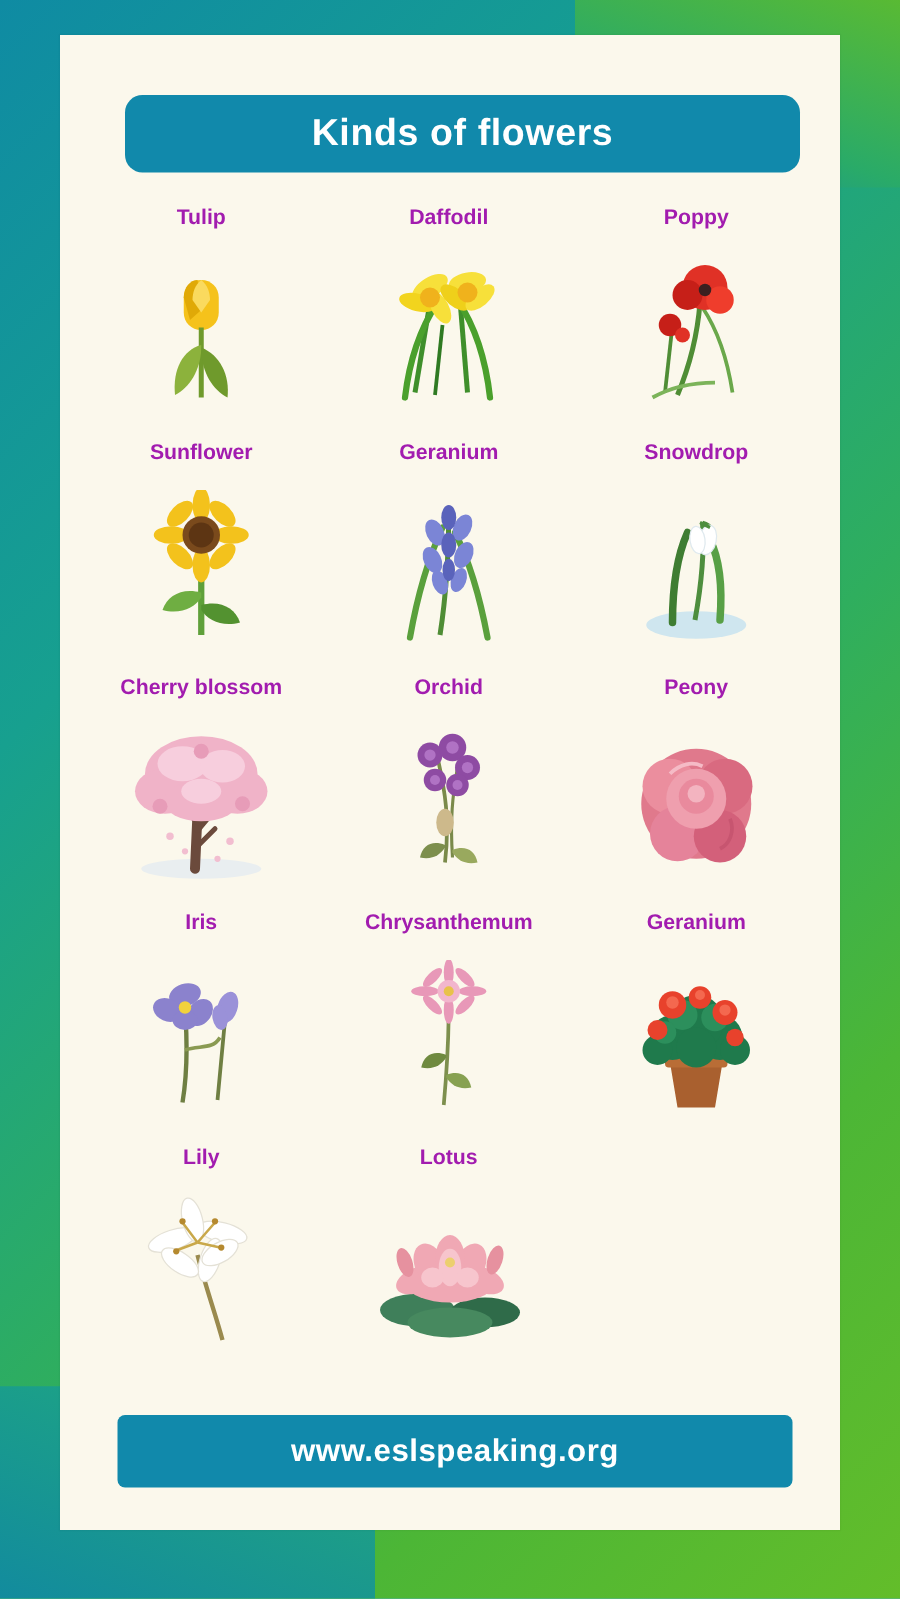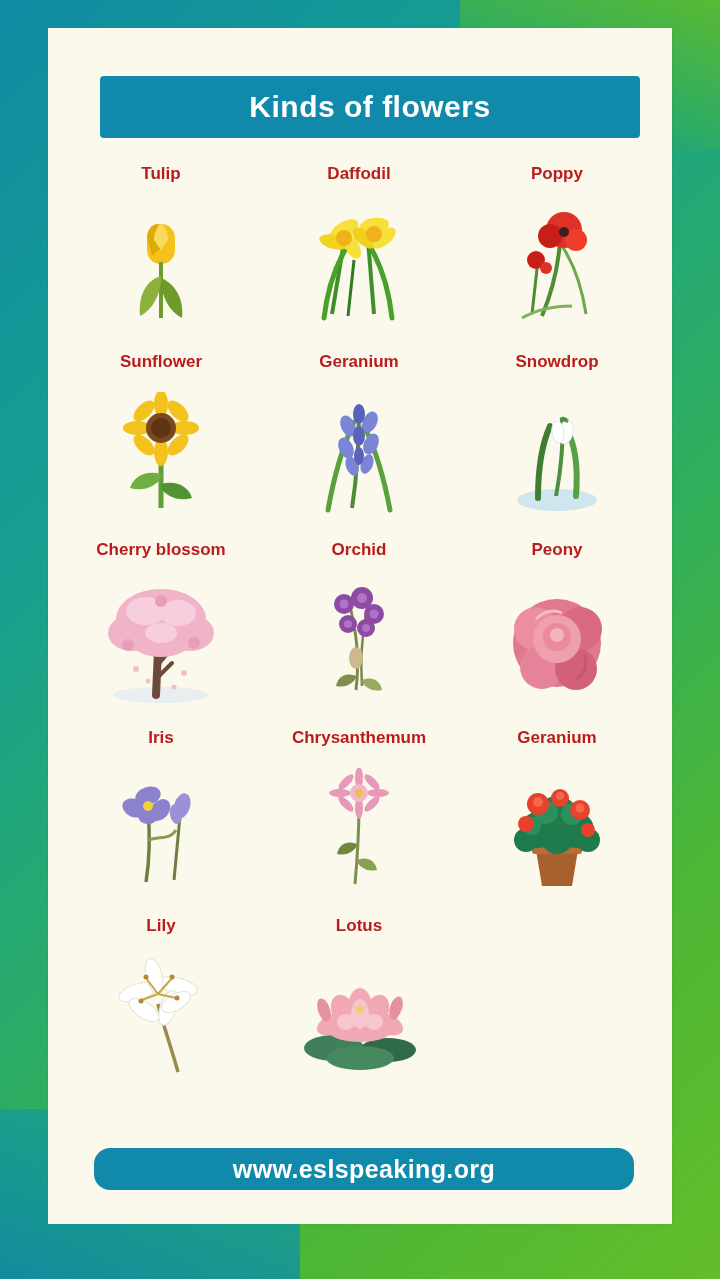--- a/index.html
+++ b/index.html
@@ -44,39 +44,39 @@
     background: #fbf8ec;
     box-shadow: 0 0 0 1px rgba(0,0,0,0.03);
   }
   .title-bar {
     position: absolute;
     left: 52px;
     top: 48px;
     width: 540px;
     height: 62px;
     background: #1189ab;
-    border-radius: 4px;
+    border-radius: 14px;
     display: flex;
     align-items: center;
     justify-content: center;
   }
   .title-bar .title-text {
     color: #ffffff;
     font-size: 30px;
     font-weight: bold;
     letter-spacing: 0.5px;
   }
   .footer-bar {
     position: absolute;
     left: 46px;
     bottom: 34px;
     width: 540px;
-    height: 42px;
+    height: 58px;
     background: #1189ab;
-    border-radius: 16px;
+    border-radius: 6px;
     display: flex;
     align-items: center;
     justify-content: center;
   }
   .footer-bar .footer-text {
     color: #ffffff;
     font-size: 25px;
     font-weight: bold;
     letter-spacing: 0.4px;
   }
@@ -91,21 +91,21 @@
   .cell {
     width: 198px;
     height: 188px;
     display: flex;
     flex-direction: column;
     align-items: center;
   }
   .cell-label {
     font-size: 17px;
     font-weight: bold;
-    color: #b91c1c;
+    color: #a21caf;
     text-align: center;
     margin-top: 6px;
     margin-bottom: 2px;
     white-space: nowrap;
   }
   .cell-art {
     flex: 1;
     width: 100%;
     display: flex;
     align-items: center;

